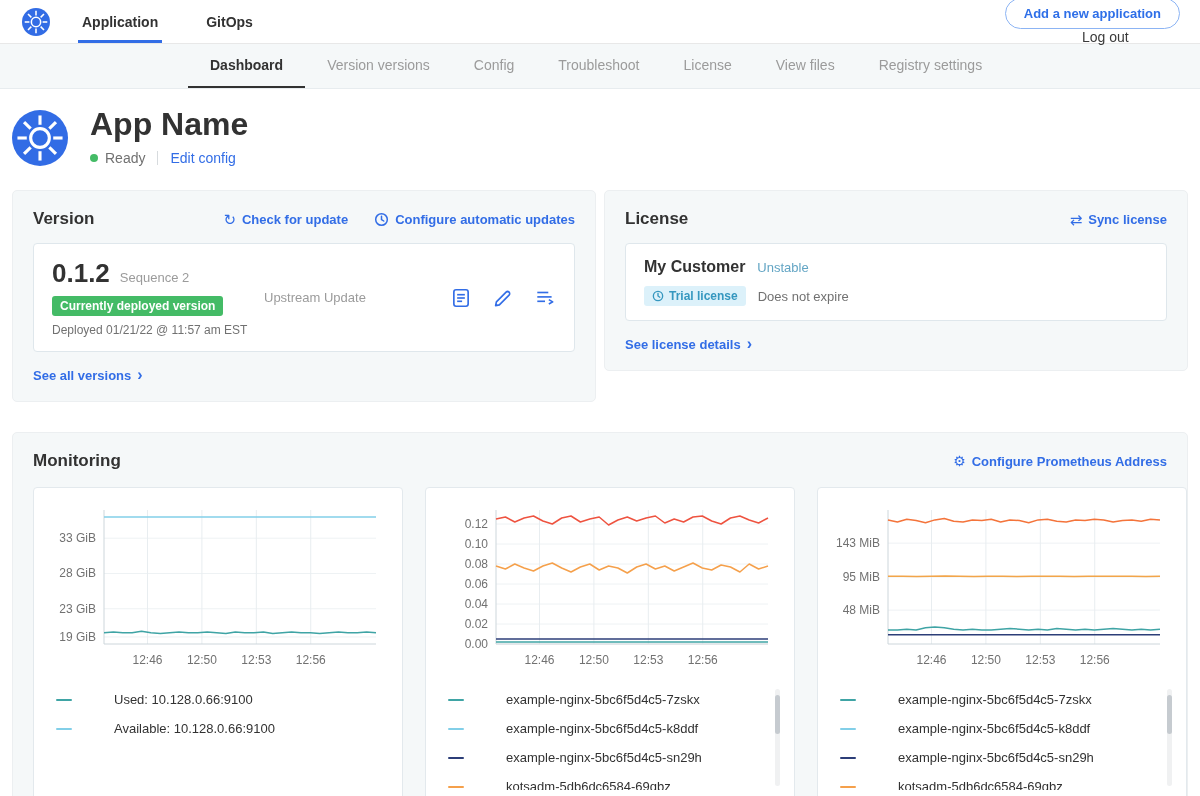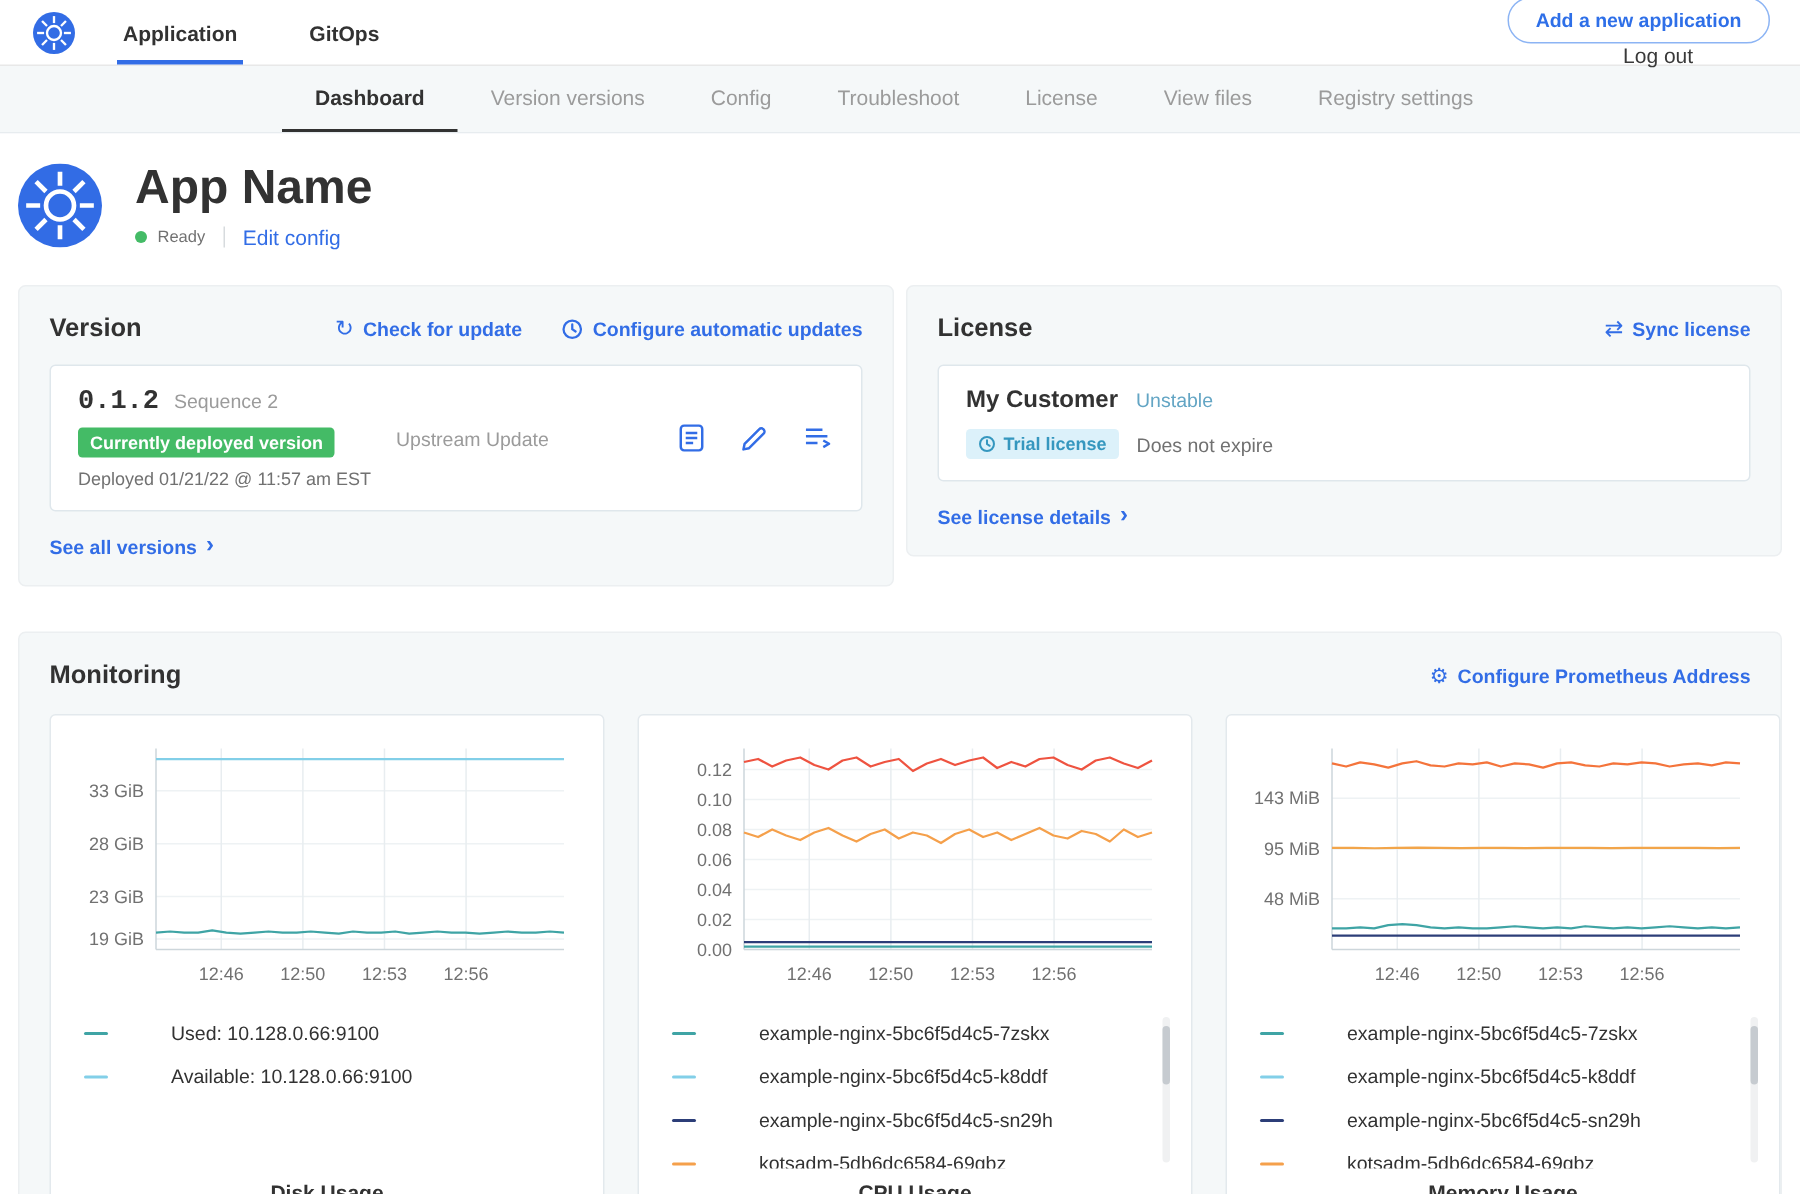--- a/index.html
+++ b/index.html
@@ -24,45 +24,45 @@
                  font-size:13px; padding:7px 18px; border-radius:17px; cursor:pointer;
                  font-family:inherit; }
   .logout { margin-left:26px; font-size:14px; color:#3a3a3a; cursor:pointer; }
   
   .subnav { height:45px; background:#f5f8f9; border-bottom:1px solid #e7ecef;
             display:flex; align-items:stretch; padding-left:188px; }
   .subnav-tab { display:flex; align-items:center; padding:0 22px; font-size:14px; color:#9b9b9b;
                 cursor:pointer; border-bottom:2px solid transparent; }
   .subnav-tab.active { color:#323232; font-weight:700; border-bottom-color:#323232; }
   
-  .app-header { display:flex; align-items:center; padding:18px 12px 24px 12px; background:#fff; }
+  .app-header { display:flex; align-items:flex-end; padding:18px 12px 24px 12px; background:#fff; }
   .app-logo { width:56px; height:56px; margin-right:22px; display:block; }
   .app-head-text {}
   .app-title { font-size:32px; font-weight:700; color:#323232; line-height:1.1; }
   .app-status-row { display:flex; align-items:center; margin-top:8px; }
   .status-dot { width:8px; height:8px; border-radius:50%; background:#44bb66; margin-right:7px; }
-  .status-label { color:#717171; font-size:11px; }
+  .status-label { color:#717171; font-size:14px; }
   .vdivider { width:1px; height:14px; background:#d7dbde; margin:0 12px; }
   .link { color:#326de6; font-weight:700; font-size:13px; cursor:pointer; text-decoration:none;
           display:inline-flex; align-items:center; gap:6px; }
   .link.md { font-size:14px; font-weight:500; }
   
   .cards-row { display:flex; gap:8px; padding:0 12px; align-items:flex-start; }
   .card { background:#f5f8f9; border:1px solid #eceff1; border-radius:5px; padding:18px 20px; }
   .card-head { display:flex; align-items:center; justify-content:space-between; }
   .card-title { font-size:17px; font-weight:700; color:#323232; }
   .card-head-links { display:flex; align-items:center; gap:26px; }
   .inner-card { background:#fff; border:1px solid #dfe7ec; border-radius:4px; margin-top:14px;
                 padding:14px 18px; }
   .version-card { flex:1; }
   .license-card { flex:1; }
   .version-inner { display:flex; align-items:center; }
   .version-left { width:212px; }
   .version-num-row { display:flex; align-items:baseline; }
-  .version-num { font-size:18px; font-weight:700; color:#323232;font-family:Liberation Mono, monospace; }
+  .version-num { font-size:26px; font-weight:700; color:#323232; }
   .sequence { font-size:13px; color:#9b9b9b; margin-left:10px; }
   .deploy-badge { display:inline-block; background:#44bb66; color:#fff; font-size:12px;
                   font-weight:700; border-radius:3px; padding:3px 8px; margin-top:7px; }
   .deployed-at { font-size:12px; color:#717171; margin-top:7px; }
   .upstream { flex:1; font-size:13px; color:#9b9b9b; font-weight:500; }
   .version-icons { display:flex; align-items:center; gap:20px; }
   .vicon { width:22px; height:22px; cursor:pointer; display:block; }
   .see-link { margin-top:15px; display:inline-flex; }
   .chev { font-size:16px; font-weight:700; line-height:1; }
   .license-inner { }

